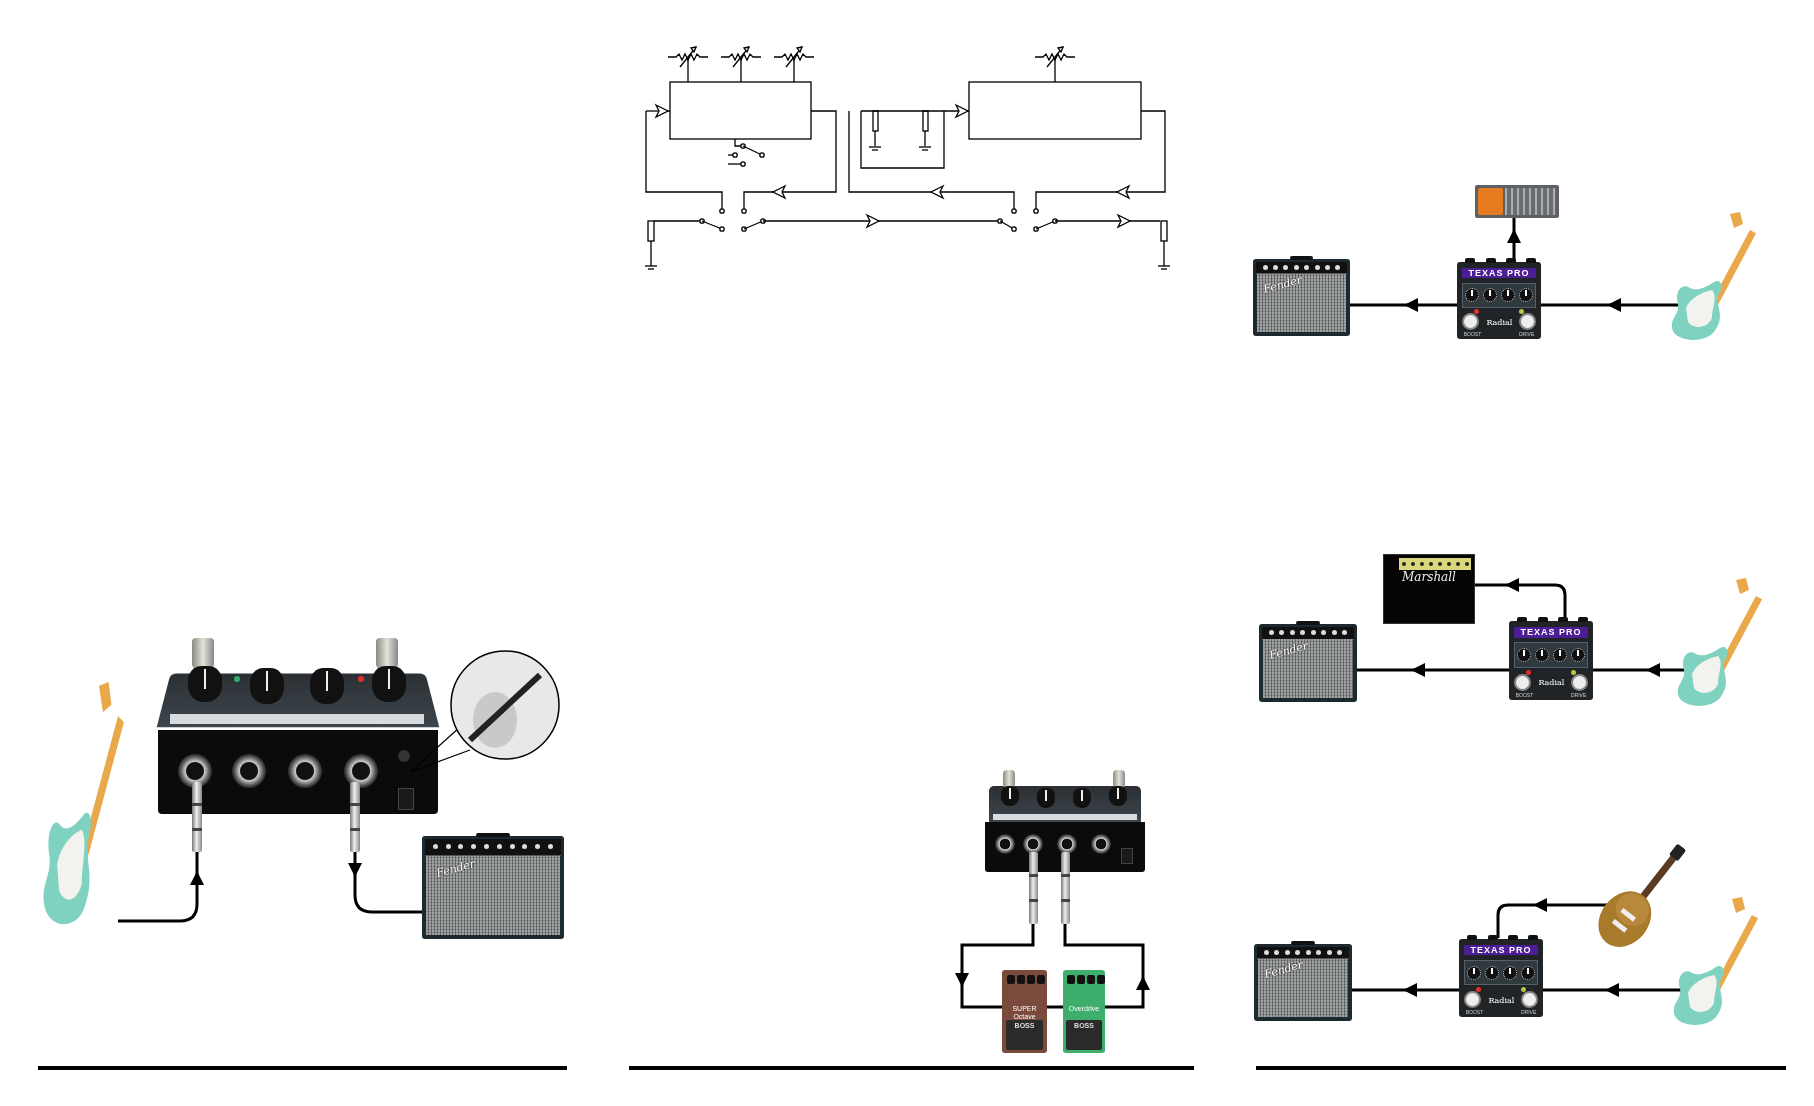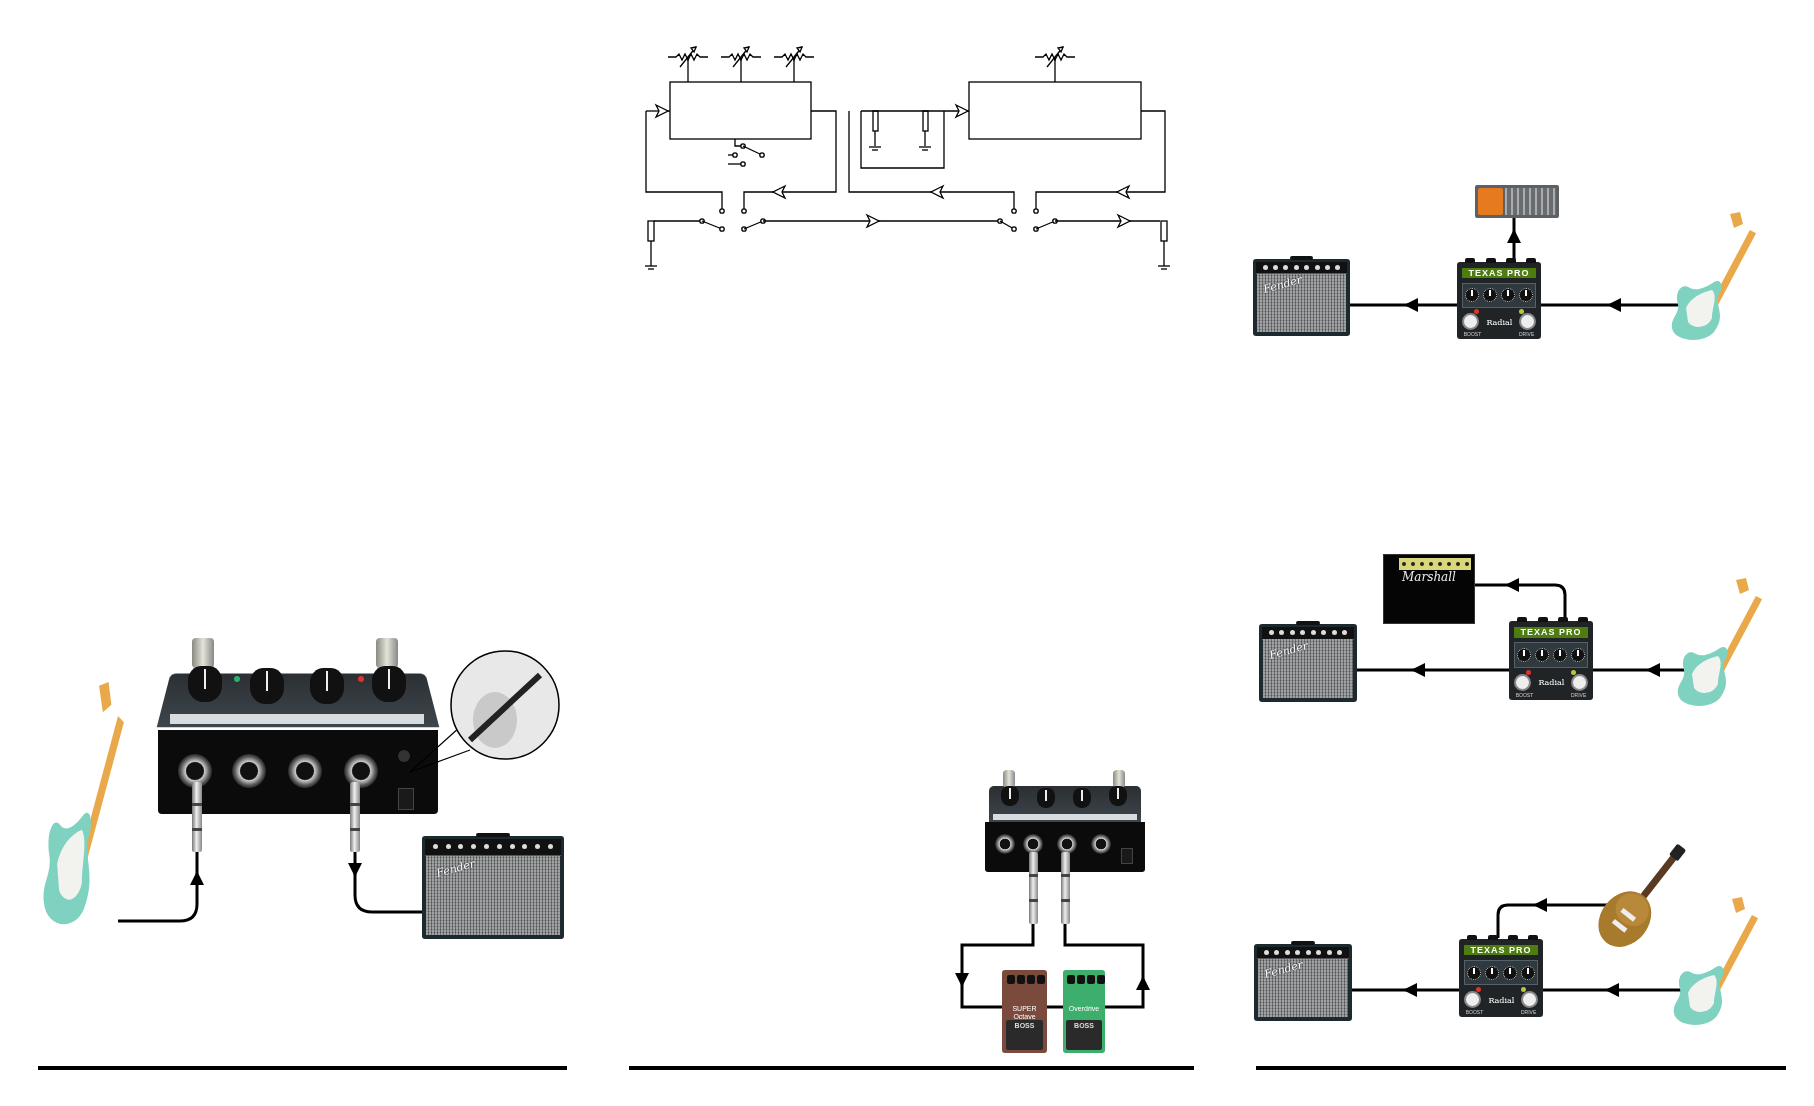--- a/index.html
+++ b/index.html
@@ -18,21 +18,21 @@
   .amp .handle{position:absolute;top:-3px;left:38%;width:24%;height:4px;background:#111;border-radius:2px;}
   
   .marshall{position:absolute;background:#050505;border:1px solid #333;box-sizing:border-box;padding-left:12px;}
   .marshall .top{height:17%;background:#d9d77a;margin:3px;display:flex;align-items:center;justify-content:space-around;}
   .marshall .top i{display:block;width:4px;height:4px;border-radius:50%;background:#222;}
   .marshall .logo{position:absolute;left:0;right:0;top:22%;text-align:center;font-family:"DejaVu Serif",serif;font-style:italic;color:#eee;font-size:12px;}
   
   .tp{position:absolute;background:#202426;border-radius:3px;box-sizing:border-box;color:#ddd;font-size:6px;}
   .tp .jacks{position:absolute;top:-4px;left:10%;right:6%;display:flex;justify-content:space-between;}
   .tp .jacks i{display:block;width:10px;height:5px;background:#111;border-radius:2px 2px 0 0;}
-  .tp .title{position:absolute;top:8%;left:6%;right:6%;height:13%;background:#4d7c0f;text-align:center;font-weight:bold;font-size:9px;color:#fff;letter-spacing:1px;line-height:11px;}
+  .tp .title{position:absolute;top:8%;left:6%;right:6%;height:13%;background:#4c1d95;text-align:center;font-weight:bold;font-size:9px;color:#fff;letter-spacing:1px;line-height:11px;}
   .tp .knobs{position:absolute;top:27%;left:6%;right:6%;height:30%;background:#2f393e;display:flex;justify-content:space-around;align-items:center;border:1px solid #54616a;}
   .tp .knobs i{display:block;width:12px;height:12px;border-radius:50%;background:#111;border:1px dotted #ccc;position:relative;}
   .tp .knobs i::after{content:"";position:absolute;left:5px;top:1px;width:2px;height:6px;background:#fff;}
   .tp .sw{position:absolute;bottom:12%;width:13px;height:13px;border-radius:50%;background:#eee;border:2px solid #888;}
   .tp .led{position:absolute;bottom:32%;width:5px;height:5px;border-radius:50%;}
   .tp .brand{position:absolute;bottom:16%;left:35%;right:35%;text-align:center;font-family:"DejaVu Serif",serif;font-size:8px;color:#fff;}
   .tp .lbl{position:absolute;bottom:2%;font-size:5px;color:#ccc;}
   
   .tuner{position:absolute;background:#5d6064;border-radius:2px;}
   .tuner .meter{position:absolute;left:3px;top:3px;width:30%;bottom:3px;background:#e57a1f;border-radius:2px;}

